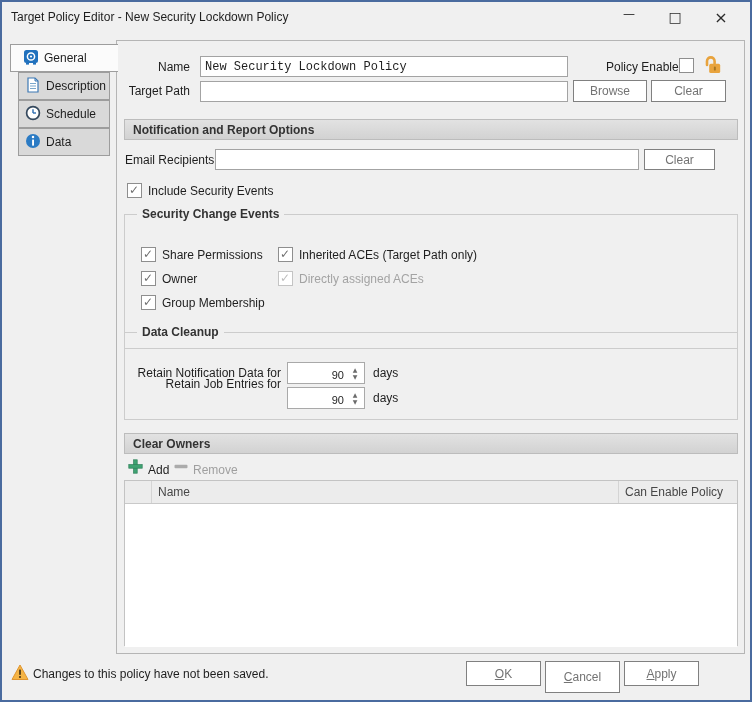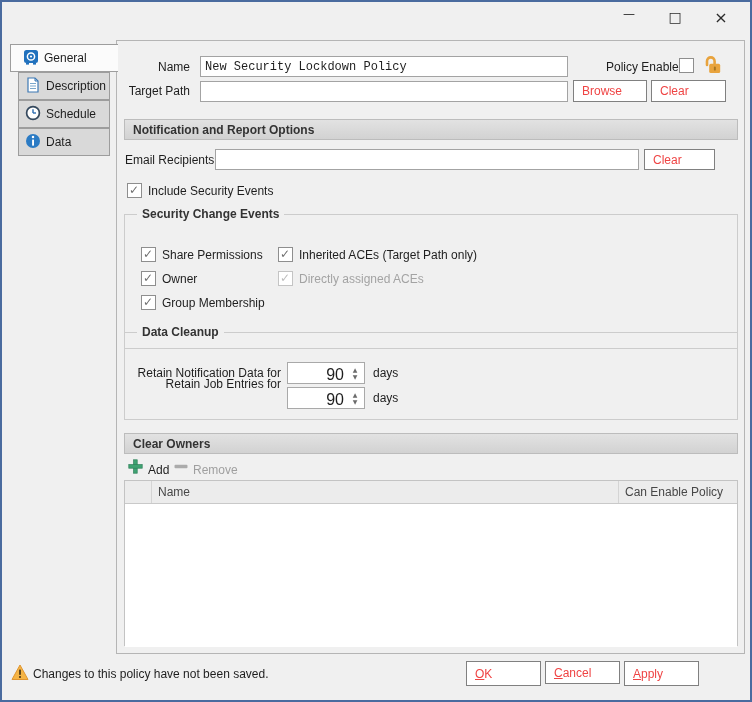--- a/index.html
+++ b/index.html
@@ -10,52 +10,53 @@
   .winbtns{position:absolute;right:6px;top:0;height:30px;display:flex;}
   .winbtn{width:46px;height:30px;display:flex;align-items:center;justify-content:center;color:#2b2b2b;font-family:"DejaVu Sans",sans-serif;cursor:default;}
   .winbtn.min span{position:relative;top:-3px;font-size:12px;}
   .winbtn.max span{font-size:14px;}
   .winbtn.close span{font-size:16px;}
   .tab{position:absolute;box-sizing:border-box;height:28px;background:#d9d9d9;border:1px solid #9d9d9d;display:flex;align-items:center;gap:5px;padding-left:6px;cursor:default;}
   .tab.active{background:#fbfbfb;border-right:none;z-index:3;}
   .tab .tlabel{white-space:nowrap;}
   .panel{position:absolute;left:114px;top:38px;width:629px;height:614px;box-sizing:border-box;border:1px solid #b5b5b5;background:#f0f0f0;}
   .input{position:absolute;box-sizing:border-box;background:#fff;border:1px solid #a3a3a3;font-family:Liberation Mono, monospace;font-size:12px;color:#1e1e1e;padding:1px 4px;outline:none;}
-  .btn{position:absolute;box-sizing:border-box;background:#fff;border:1px solid #808080;display:flex;align-items:center;justify-content:flex-start;font-size:12px;color:#ef4444;cursor:default;padding-left:8px;}
+  .btn{position:absolute;box-sizing:border-box;background:#fff;border:1px solid #808080;display:flex;align-items:center;justify-content:center;font-size:12px;color:#737373;cursor:default;}
   .hdrbar{position:absolute;box-sizing:border-box;background:linear-gradient(#e2e2e2,#d2d2d2);border:1px solid #bcbcbc;display:flex;align-items:center;padding-left:8px;font-weight:bold;color:#333;}
   .lbl{position:absolute;white-space:nowrap;}
   .lbl.right{text-align:right;}
   .lbl.dim{color:#a3a3a3;}
   .fs{position:absolute;box-sizing:border-box;border:1px solid #cccccc;}
   .fs .legend{position:absolute;top:-8px;left:12px;background:#f0f0f0;padding:0 5px;font-weight:bold;color:#333;white-space:nowrap;}
   .cb{position:absolute;width:15px;height:15px;box-sizing:border-box;background:#fff;border:1px solid #8e8e8e;cursor:default;}
   .cb.checked::after{content:"✓";position:absolute;left:1px;top:-1px;font-size:12px;line-height:14px;color:#6f6f6f;font-family:"DejaVu Sans",sans-serif;}
   .cb.disabled{border-color:#c4c4c4;}
   .cb.disabled::after{color:#bdbdbd;}
   .spin{position:absolute;box-sizing:border-box;background:#fff;border:1px solid #a9a9a9;}
-  .spin input{position:absolute;left:0;top:0;width:56px;height:100%;border:none;outline:none;text-align:right;font-family:"Liberation Sans",sans-serif;font-size:16px;color:#1e1e1e;padding:0;background:transparent;}
+  .spin input{position:absolute;left:0;top:0;width:56px;height:100%;border:none;outline:none;text-align:right;font-family:"Liberation Sans",sans-serif;font-size:11px;color:#1e1e1e;padding:0;background:transparent;}
   .spin .arrows{position:absolute;right:2px;top:0;width:14px;height:100%;display:flex;flex-direction:column;align-items:center;justify-content:center;gap:1px;}
   .spin .arrows span{font-size:6px;line-height:6px;color:#6b6b6b;font-family:"DejaVu Sans",sans-serif;cursor:default;}
   .toolbtn{position:absolute;display:flex;align-items:flex-end;gap:5px;cursor:default;}
   .toolbtn .tblabel{font-size:12px;}
   .toolbtn.disabled .tblabel{color:#9f9f9f;}
   .grid{position:absolute;box-sizing:border-box;border:1px solid #c3c3c3;background:#fff;}
   .grid-header{display:flex;height:23px;background:#ececec;border-bottom:1px solid #c9c9c9;box-sizing:border-box;color:#474747;}
   .gh-cell{box-sizing:border-box;border-right:1px solid #d4d4d4;display:flex;align-items:center;padding-left:6px;overflow:hidden;white-space:nowrap;}
   .gh-cell:last-child{border-right:none;}
   .grid-body{background:#fff;width:100%;height:143px;}
   .footer-text{position:absolute;white-space:nowrap;}
   u{text-decoration:underline;}
 </style>
 </head>
 <body>
 
 <div class="window">
 
   <div class="titlebar">
+    <span class="title-text">Target Policy Editor - New Security Lockdown Policy</span>
     <div class="winbtns">
       <div class="winbtn min">
           <span>—</span>
         </div>
       <div class="winbtn max">
           <span>□</span>
         </div>
       <div class="winbtn close">
           <span>×</span>
         </div>
@@ -199,20 +200,20 @@
   <span class="abs" style="left:9px;top:662px;"><svg width="18" height="17" viewBox="0 0 18 17">
         <path d="M9 1 L17 15.5 H1 Z" fill="#f5b445" stroke="#e0952f" stroke-width="1"></path>
         <rect x="8.15" y="5.6" width="1.7" height="5.2" fill="#463415"></rect>
         <circle cx="9" cy="13" r="1.05" fill="#463415"></circle>
       </svg></span>
   <span class="footer-text" style="left:31px;top:665px;">Changes to this policy have not been saved.</span>
 
   <div class="btn" style="left:464px;top:659px;width:75px;height:25px;">
       <span><u>O</u>K</span>
     </div>
-  <div class="btn" style="left:543px;top:659px;width:75px;height:23px;">
+  <div class="btn" style="left:543px;top:659px;width:75px;height:32px;">
       <span><u>C</u>ancel</span>
     </div>
   <div class="btn" style="left:622px;top:659px;width:75px;height:25px;">
       <span><u>A</u>pply</span>
     </div>
 
 </div>
 
 </body></html>

